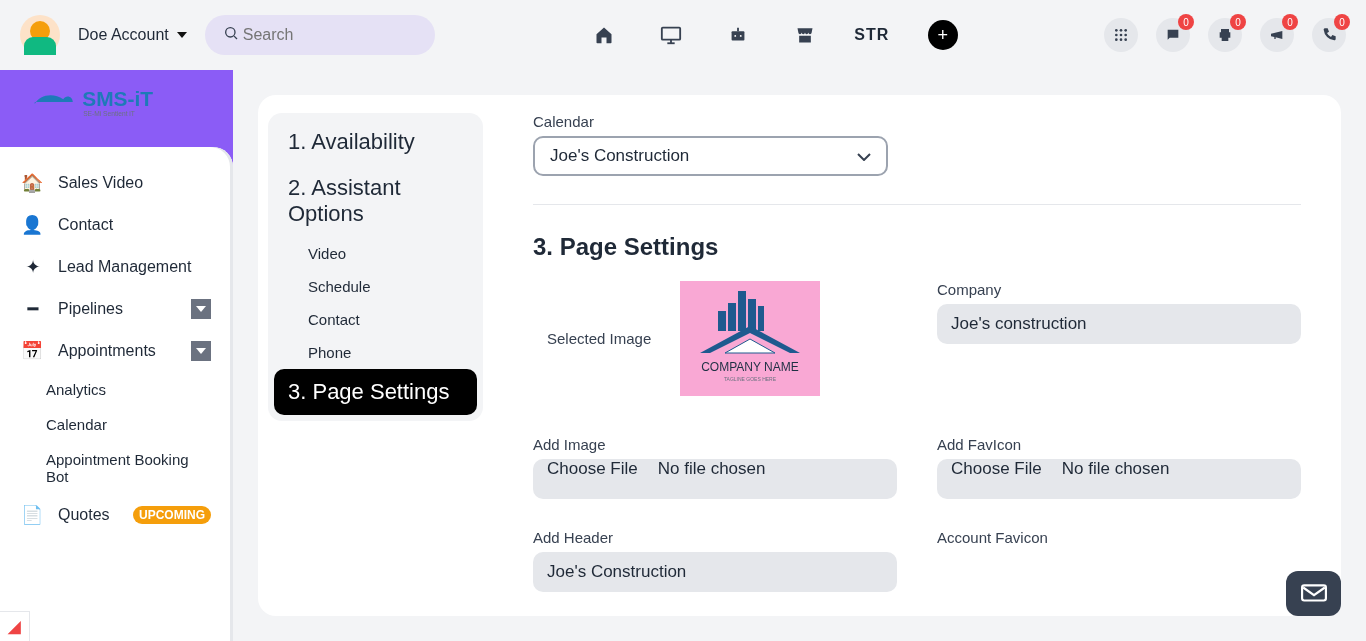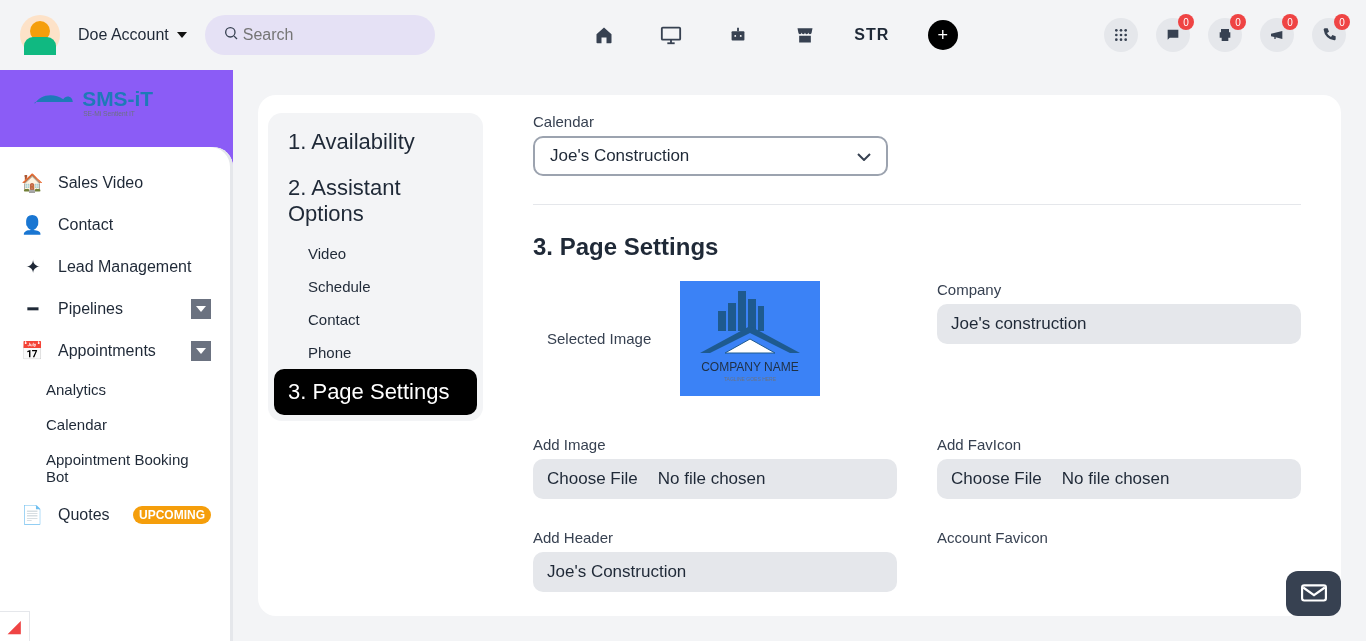--- a/index.html
+++ b/index.html
@@ -48,23 +48,23 @@
 .step-item.active{background:#000;color:#fff}
 
 .content{flex:1;padding:0 40px;overflow-y:auto}
 .section-title{font-size:24px;font-weight:700;margin:8px 0 20px}
 .label{font-size:15px;color:#374151;margin-bottom:6px}
 .select-box{width:355px;height:40px;border:2px solid #9ca3af;border-radius:10px;display:flex;align-items:center;justify-content:space-between;padding:0 15px;font-size:17px;cursor:pointer}
 .divider{height:1px;background:#e5e7eb;margin:28px 0}
 .grid{display:flex;gap:40px}
 .col{flex:1}
 .input-box{background:#e5e7eb;border-radius:10px;height:40px;display:flex;align-items:center;padding:0 14px;font-size:17px;width:100%}
-.file-box{background:#e5e7eb;border-radius:10px;height:40px;display:flex;align-items:center;padding:0 14px;font-size:17px;gap:20px}
+.file-box{background:#e5e7eb;border-radius:10px;height:40px;display:flex;padding:0 14px;font-size:17px;gap:20px}
 .selimg-row{display:flex;align-items:center;gap:15px}
-.logo-prev{width:140px;height:115px;background:#3b82f6;display:flex;align-items:center;justify-content:center}
+.logo-prev{width:140px;height:115px;background:#f9a8d4;display:flex;align-items:center;justify-content:center}
 .logo-prev svg{width:140px}
 
 
 .help-bubble{position:absolute;right:25px;bottom:25px;width:55px;height:45px;border-radius:12px;background:#374151;display:flex;align-items:center;justify-content:center;color:#fff;font-size:22px}
 
 
 .corner-mark{position:absolute;left:0;bottom:0;width:30px;height:30px;background:#fff;display:flex;align-items:center;justify-content:center;color:#ef4444;font-weight:700;border-right:1px solid #e5e7eb;border-top:1px solid #e5e7eb}
 </style>
 </head>
 <body>

